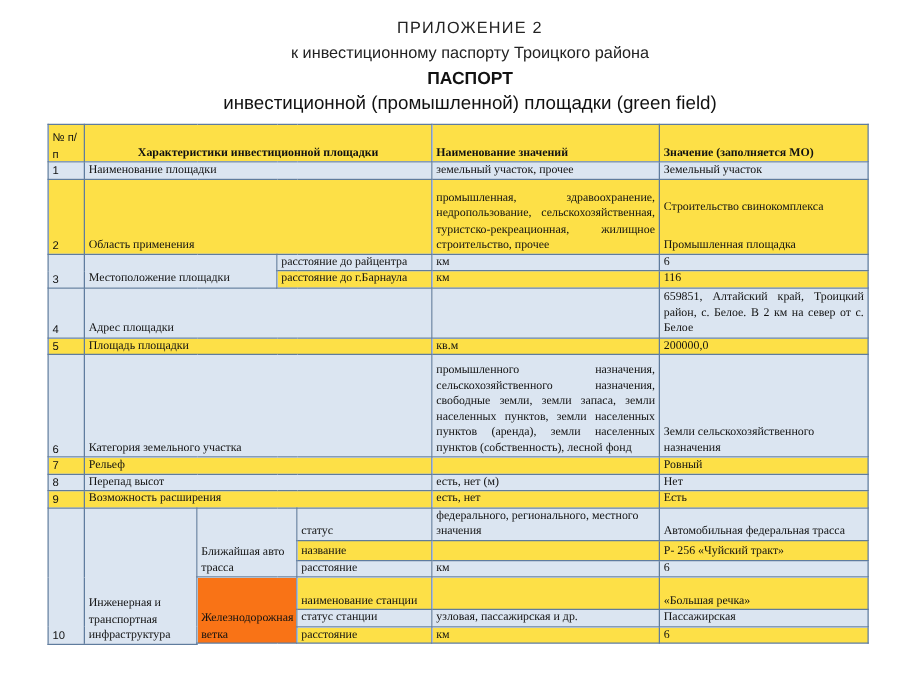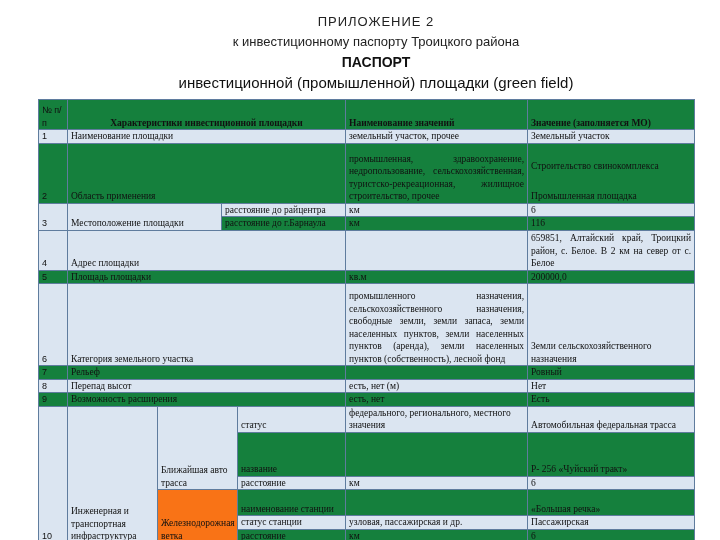--- a/index.html
+++ b/index.html
@@ -29,21 +29,21 @@
     font-size: 9.5px;
     line-height: 12.5px;
   }
   table.passport td {
     border: 1px solid #5f7c9e;
     padding: 0 3px;
     vertical-align: bottom;
     overflow: hidden;
   }
   table.passport tr.shade td { background: #dbe5f1; }
-  table.passport tr.white td { background: #15803d; }
+  table.passport tr.white td { background: #fde047; }
   td.num { font-family: "Liberation Sans", sans-serif; font-size: 9px; }
   td.just { text-align: justify; vertical-align: top; }
   td.top { vertical-align: top; }
   td.center { }
   td.bold { font-weight: bold; }
   .hdr-char { text-align: center; font-weight: bold; }
 </style>
 </head>
 <body>
 
@@ -147,21 +147,21 @@
 
   <tr class="shade" style="height:26px">
     <td class="num center" rowspan="7">10</td>
     <td rowspan="7">Инженерная и транспортная инфраструктура</td>
     <td colspan="2" rowspan="3">Ближайшая авто трасса</td>
     <td>статус</td>
     <td class="top">федерального, регионального, местного значения</td>
     <td class="top">Автомобильная федеральная трасса</td>
   </tr>
 
-  <tr class="white" style="height:44px">
+  <tr class="white" style="height:16px">
     <td>название</td>
     <td></td>
     <td>Р- 256 «Чуйский тракт»</td>
   </tr>
 
   <tr class="shade" style="height:13px">
     <td>расстояние</td>
     <td>км</td>
     <td>6</td>
   </tr>

